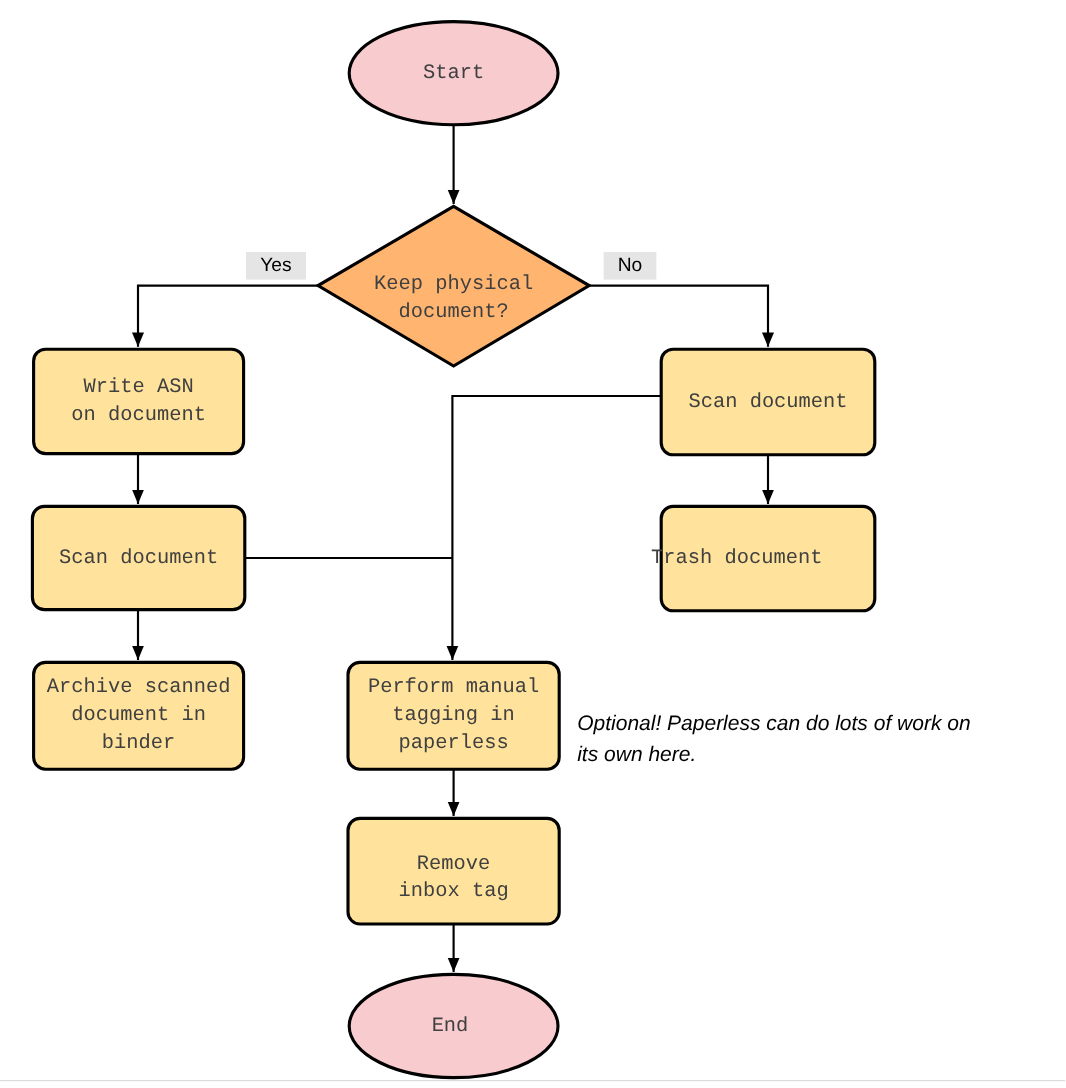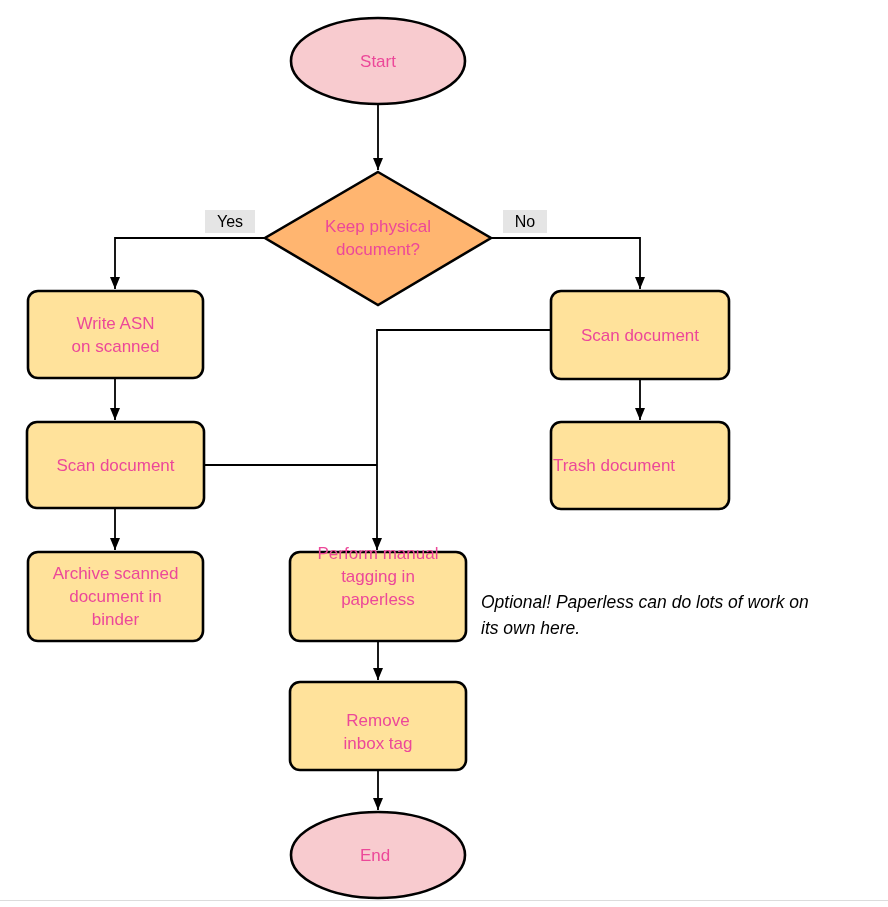--- a/index.html
+++ b/index.html
@@ -27,21 +27,22 @@
   }
   .node-label {
     position: absolute;
     display: flex;
     align-items: center;
     justify-content: center;
     text-align: center;
     white-space: pre-line;
     font-size: 17px;
     line-height: 23px;
-    color: #ec4899;
+    color: #404040;
+    font-family: Liberation Mono, monospace;
   }
   .edge-label {
     position: absolute;
     display: flex;
     align-items: center;
     justify-content: center;
     font-size: 16px;
     color: #000000;
     background: #e5e5e5;
     padding: 0 3px;
@@ -110,37 +111,37 @@
       <rect class="node-shape" x="290" y="552" width="176" height="89" rx="10" ry="10" fill="#ffe29b"></rect>
 
       <rect class="node-shape" x="290" y="682" width="176" height="88" rx="10" ry="10" fill="#ffe29b"></rect>
 
       <ellipse class="node-shape" cx="378" cy="855" rx="87" ry="43" fill="#f8cbcf"></ellipse>
     </g>
   </svg>
 
   <div class="node-label" style="left:291px; top:18px; width:174px; height:87px;">Start</div>
 
-  <div class="node-label" style="left:278px; top:205px; width:200px; height:66px;">Keep physical
+  <div class="node-label" style="left:278px; top:216px; width:200px; height:66px;">Keep physical
 document?</div>
 
   <div class="node-label" style="left:28px; top:291px; width:175px; height:87px;">Write ASN
-on scanned</div>
+on document</div>
 
   <div class="node-label" style="left:27px; top:422px; width:177px; height:86px;">Scan document</div>
 
   <div class="node-label" style="left:28px; top:552px; width:175px; height:89px;border-radius:29px;">Archive scanned
 document in
 binder</div>
 
   <div class="node-label" style="left:551px; top:291px; width:178px; height:88px;">Scan document</div>
 
   <div class="node-label" style="left:525px; top:422px; width:178px; height:87px;">Trash document</div>
 
-  <div class="node-label" style="left:290px; top:532px; width:176px; height:89px;">Perform manual
+  <div class="node-label" style="left:290px; top:552px; width:176px; height:89px;">Perform manual
 tagging in
 paperless</div>
 
   <div class="node-label" style="left:290px; top:682px; width:176px; height:100px;">Remove
 inbox tag</div>
 
   <div class="node-label" style="left:288px; top:812px; width:174px; height:87px;">End</div>
 
   <div class="edge-label" style="left:205px; top:210px; width:44px; height:23px;">Yes</div>
 

